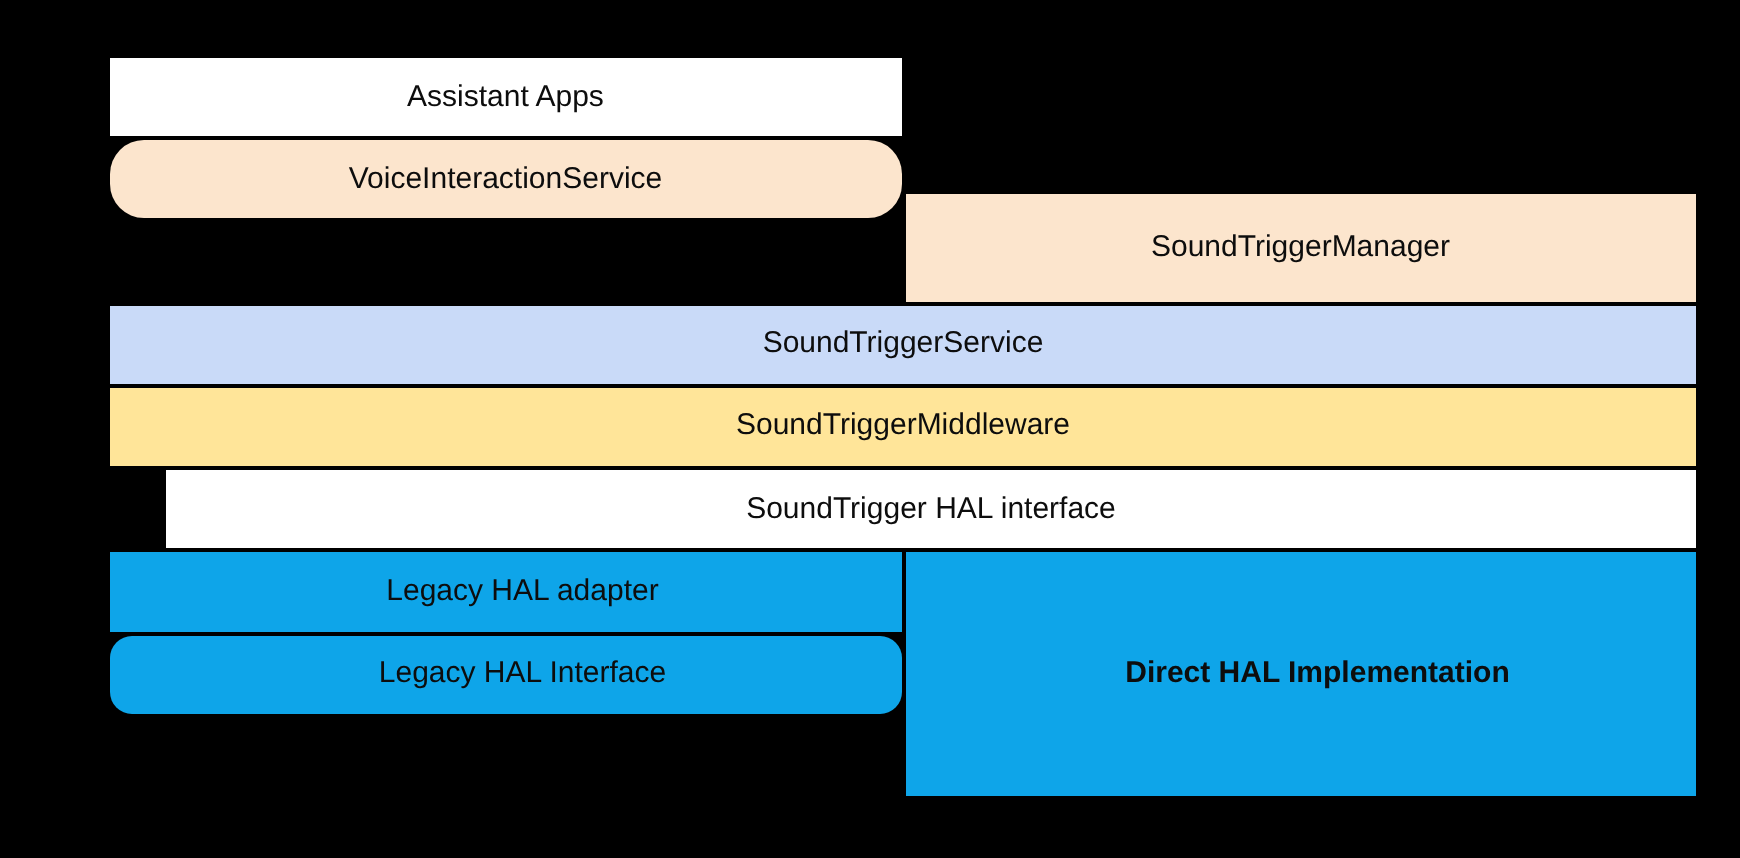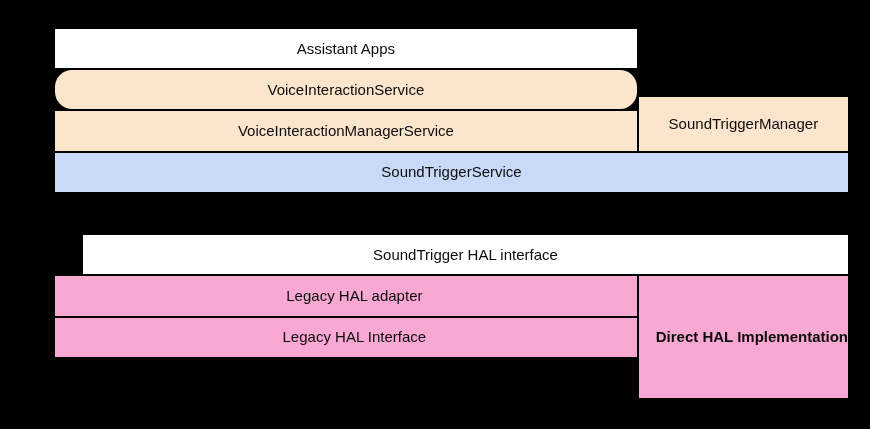--- a/index.html
+++ b/index.html
@@ -17,80 +17,80 @@
   .stack-diagram {
     position: absolute;
     left: 53px;
     top: 27px;
     width: 797px;
     height: 373px;
     box-sizing: border-box;
     background: #000000;          
     border: 2px solid #000000;
     display: grid;
-    grid-template-columns: 1fr;
+    grid-template-columns: 1fr 1fr;
     grid-template-rows: repeat(9, 1fr);
     gap: 2px;
   }
   .cell {
     display: flex;
     align-items: center;
     justify-content: center;
     text-align: center;
     font-size: 15px;
     color: #0d0d0d;
     line-height: 1.2;
     overflow: hidden;
   }
   .fill-white  { background: #ffffff; }
   .fill-peach  { background: #fce5cd; }
   .fill-blue   { background: #c9daf8; }
   .fill-yellow { background: #ffe599; }
-  .fill-green  { background: #f9a8d4; padding-left: 17px; }
+  .fill-green  { background: #0ea5e9; padding-left: 17px; }
 
   
   .area-assistant-apps        { grid-area: 1 / 1 / 2 / 2; }
   .area-non-assistant-apps    { grid-area: 1 / 2 / 2 / 3; }
   .area-vis                   { grid-area: 2 / 1 / 3 / 2; border-radius: 17px; }
   .area-stm                   { grid-area: 2 / 2 / 4 / 3; margin-top: 27px; }
   .area-vims                  { grid-area: 3 / 1 / 4 / 2; }
   .area-sts                   { grid-area: 4 / 1 / 5 / 3; }
   .area-stmw                  { grid-area: 5 / 1 / 6 / 3; }
   .area-hal-if                { grid-area: 6 / 1 / 7 / 3; margin-left: 28px; }
   .area-legacy-adapter        { grid-area: 7 / 1 / 8 / 2; }
   .area-direct-hal            { grid-area: 7 / 2 / 10 / 3; font-weight: bold; }
-  .area-legacy-interface      { grid-area: 8 / 1 / 9 / 2; }
+  .area-legacy-interface      { grid-area: 8 / 1 / 9 / 2; border-radius: 11px; }
   .area-legacy-implementation { grid-area: 9 / 1 / 10 / 2; }
 </style>
 </head>
 <body>
 
 <div class="stack-diagram">
 
   <div class="cell fill-white area-assistant-apps">
     <span>Assistant Apps</span>
   </div>
 
 
   <div class="cell fill-peach area-vis">
     <span>VoiceInteractionService</span>
   </div>
 
   <div class="cell fill-peach area-stm">
     <span>SoundTriggerManager</span>
   </div>
 
-  <div class="cell fill-peach area-vims">
-    <span>VoiceInteractionManagerService</span>
-  </div>
 
   <div class="cell fill-blue area-sts">
     <span>SoundTriggerService</span>
   </div>
 
+  <div class="cell fill-yellow area-stmw">
+    <span>SoundTriggerMiddleware</span>
+  </div>
 
   <div class="cell fill-white area-hal-if">
     <span>SoundTrigger HAL interface</span>
   </div>
 
   <div class="cell fill-green area-legacy-adapter">
     <span>Legacy HAL adapter</span>
   </div>
 
   <div class="cell fill-green area-direct-hal">

